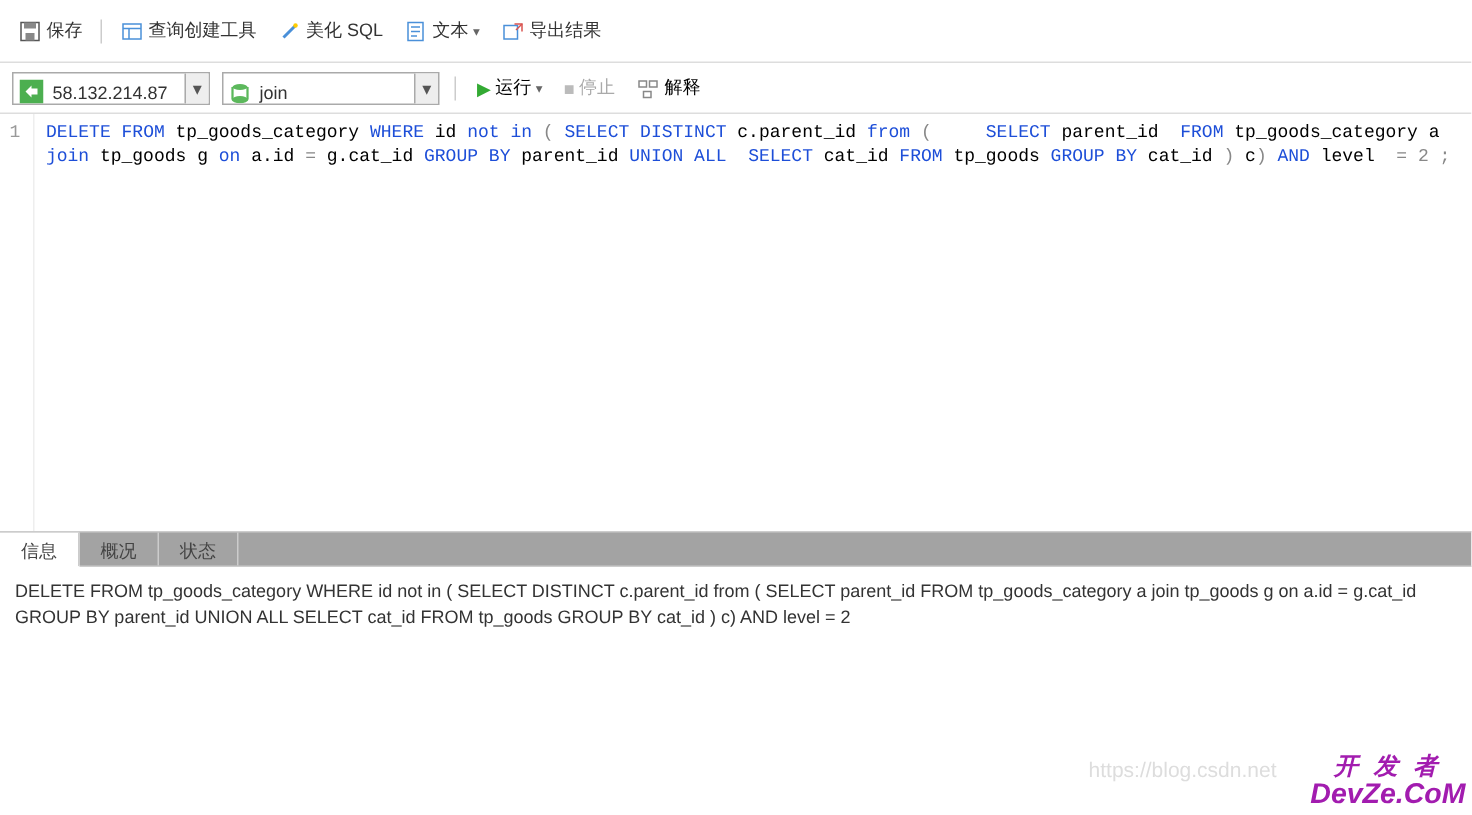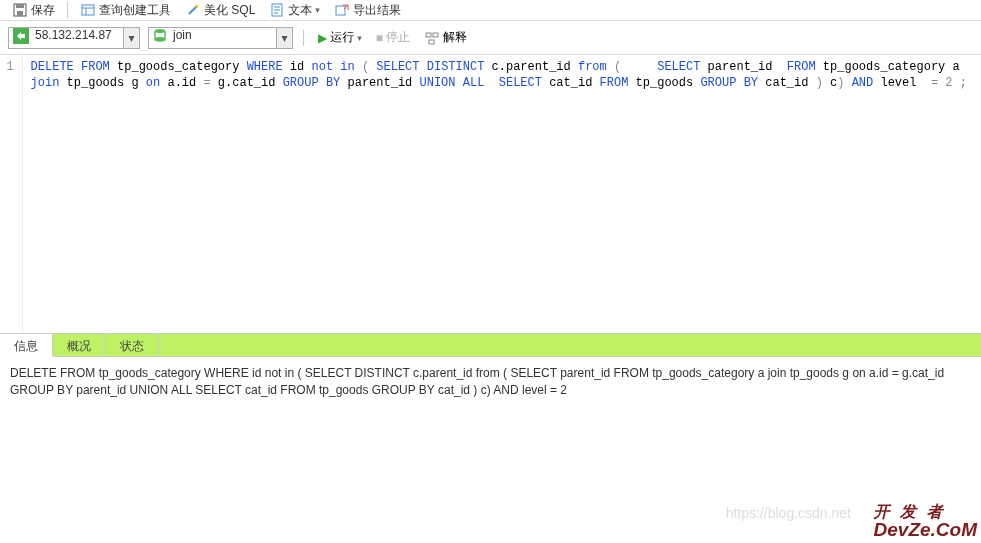--- a/index.html
+++ b/index.html
@@ -11,21 +11,21 @@
   height: 543px;
   overflow: hidden;
   position: relative;
 }
 .toolbar {
   display: flex;
   align-items: center;
   padding: 4px 8px;
   border-bottom: 1px solid #ddd;
   gap: 6px;
-  height: 21px;
+  height: 42px;
 }
 .toolbar-item {
   display: flex;
   align-items: center;
   gap: 3px;
   padding: 2px 4px;
   cursor: pointer;
   color: #333;
 }
 .tb-icon { width: 16px; height: 16px; display: inline-flex; align-items: center; justify-content: center; }
@@ -34,21 +34,21 @@
 .connection-bar {
   display: flex;
   align-items: center;
   padding: 6px 8px;
   gap: 8px;
   border-bottom: 1px solid #ddd;
   height: 34px;
 }
 .dropdown {
   display: flex;
-  align-items: flex-start;
+  align-items: flex-end;
   border: 1px solid #aaa;
   height: 22px;
   background: #fff;
 }
 .dropdown .dd-icon { padding: 0 4px; display: flex; align-items: center; }
 .dropdown .dd-text { padding: 0 6px 0 2px; color: #333; min-width: 90px; }
 .dropdown .dd-arrow { background: #eee; border-left: 1px solid #aaa; width: 16px; height: 100%; display: flex; align-items: center; justify-content: center; color: #555; }
 .dd-wide .dd-text { min-width: 105px; }
 
 .run-bar { display: flex; align-items: center; gap: 6px; }
@@ -78,21 +78,21 @@
   white-space: pre-wrap;
   word-break: break-all;
 }
 .kw { color: #1d4ed8; }
 .gray { color: #888; }
 
 .tabs {
   display: flex;
   border-top: 1px solid #ccc;
   border-bottom: 1px solid #ccc;
-  background: #bef264;
+  background: #a3a3a3;
   height: 24px;
 }
 .tab {
   padding: 4px 14px;
   border-right: 1px solid #ccc;
   cursor: pointer;
   color: #444;
   font-size: 12px;
 }
 .tab.active { background: #fff; border-bottom: 1px solid #fff; margin-bottom: -1px; }
@@ -116,22 +116,22 @@
   font-family: Arial;
 }
 .watermark2 {
   position: absolute;
   bottom: 4px;
   right: 4px;
   font-family: "Arial Black", Arial;
   font-weight: 900;
   font-size: 20px;
   line-height: 18px;
-  color: #7f1d1d;
-  text-align: left;
+  color: #a21caf;
+  text-align: center;
   font-style: italic;
 }
 .watermark2 .t { font-size: 16px; letter-spacing: 3px; }
 .watermark2 .b { font-size: 19px; letter-spacing: 0; }
 </style>
 </head>
 <body>
 
 <div class="toolbar">
   <div class="toolbar-item">

